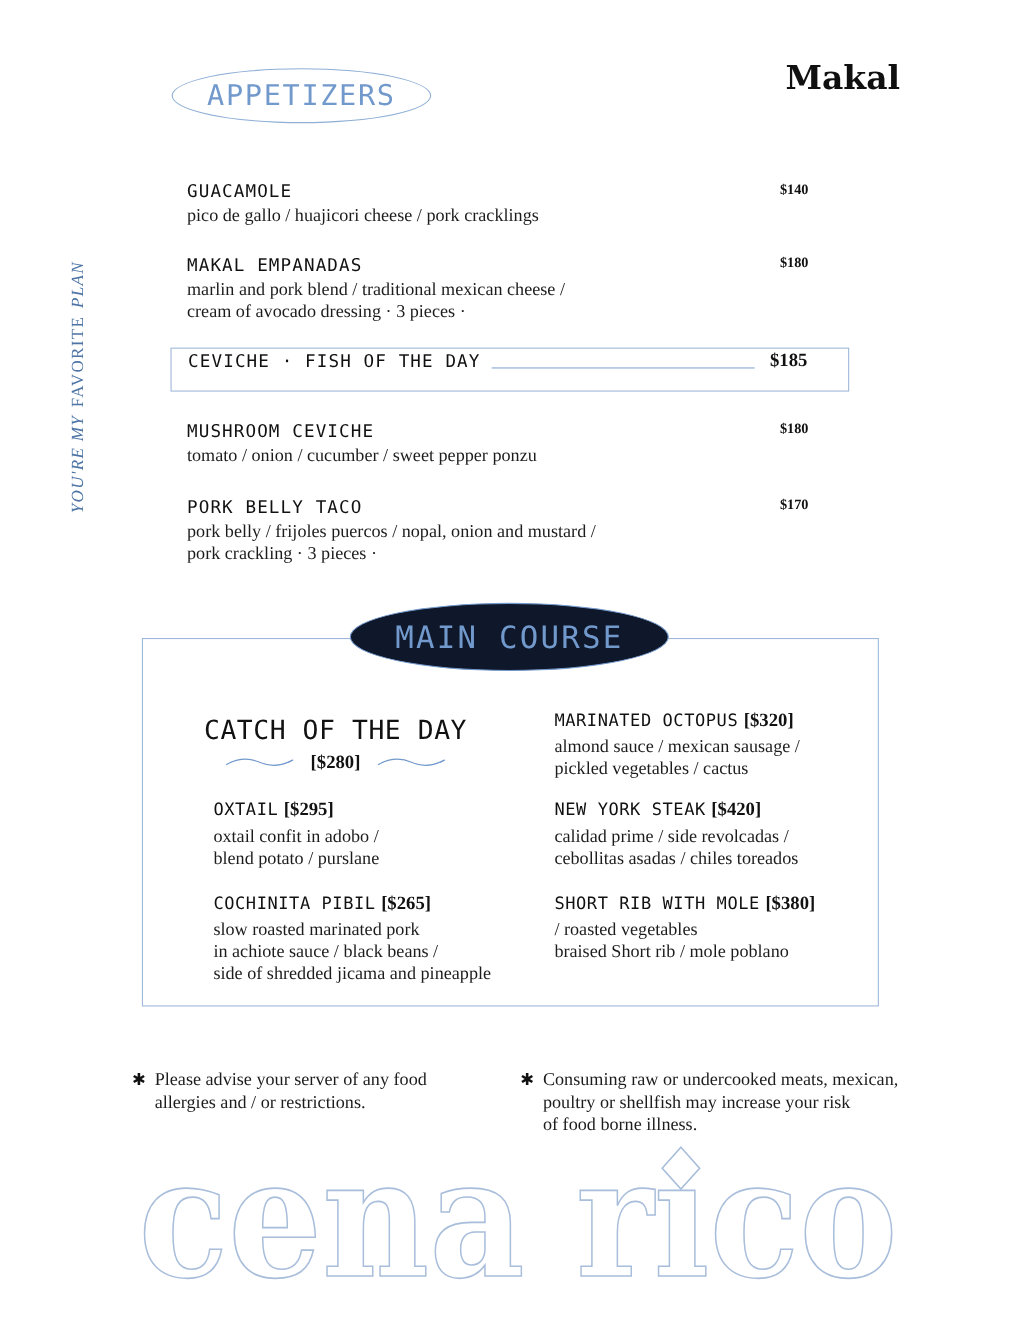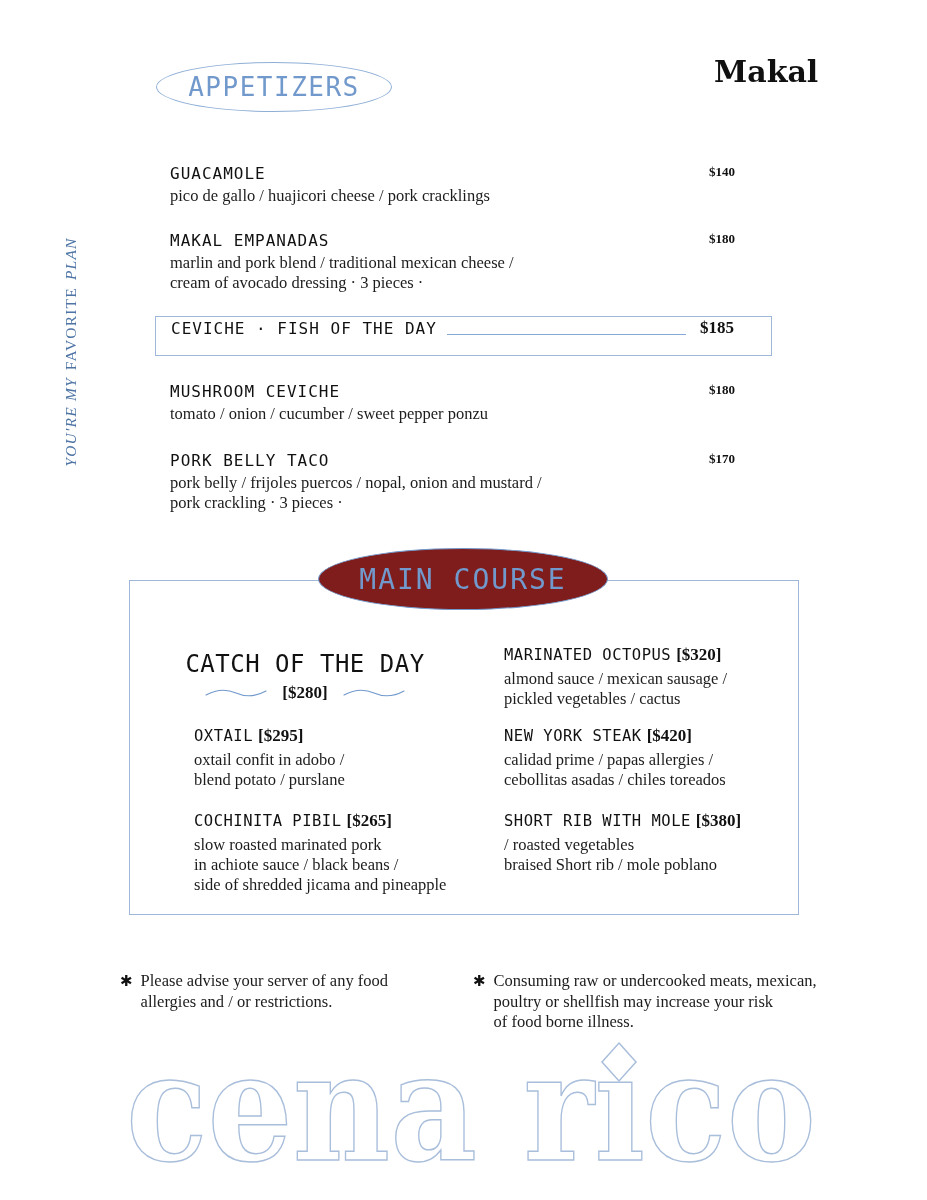--- a/index.html
+++ b/index.html
@@ -15,21 +15,21 @@
 
   
   .logo{position:absolute;left:714px;top:54px;font-family:"DejaVu Serif",serif;
         font-weight:bold;font-size:30px;color:#101010;letter-spacing:0;}
 
   
   .ellipse{position:absolute;border-radius:50%;display:flex;align-items:center;
            justify-content:center;box-sizing:border-box;}
   .app-ellipse{left:156px;top:62px;width:236px;height:50px;border:1.3px solid #8fafd6;}
   .mc-ellipse{left:318px;top:548px;width:290px;height:62px;border:1.3px solid #7299cc;
-              background:#7f1d1d;z-index:2;}
+              background:#0f172a;z-index:2;}
   .section-title{font-family:"DejaVu Sans Mono",monospace;color:#7299cc;white-space:nowrap;}
   .app-ellipse .section-title{font-size:26px;letter-spacing:1.5px;}
   .mc-ellipse .section-title{font-size:28px;letter-spacing:2px;}
 
   
   .app-item{position:absolute;left:170px;width:565px;}
   .app-name{font-family:"DejaVu Sans Mono",monospace;font-size:16px;letter-spacing:1px;
             color:#111;line-height:19px;white-space:nowrap;}
   .app-desc{font-size:16.5px;line-height:20px;margin-top:3px;color:#1c1c1c;}
   .app-price{position:absolute;right:0;top:0;font-weight:bold;font-size:13px;color:#111;}
@@ -156,21 +156,21 @@
     <div class="main-name"><span>OXTAIL</span><span class="bracket-price">[$295]</span></div>
     <div class="main-desc">
       <div>oxtail confit in adobo /</div>
       <div>blend potato / purslane</div>
     </div>
   </div>
 
   <div class="main-item" style="left:504px;top:726px;">
     <div class="main-name"><span>NEW YORK STEAK</span><span class="bracket-price">[$420]</span></div>
     <div class="main-desc">
-      <div>calidad prime / papas allergies /</div>
+      <div>calidad prime / side revolcadas /</div>
       <div>cebollitas asadas / chiles toreados</div>
     </div>
   </div>
 
   <div class="main-item" style="left:194px;top:811px;">
     <div class="main-name"><span>COCHINITA PIBIL</span><span class="bracket-price">[$265]</span></div>
     <div class="main-desc">
       <div>slow roasted marinated pork</div>
       <div>in achiote sauce / black beans /</div>
       <div>side of shredded jicama and pineapple</div>

